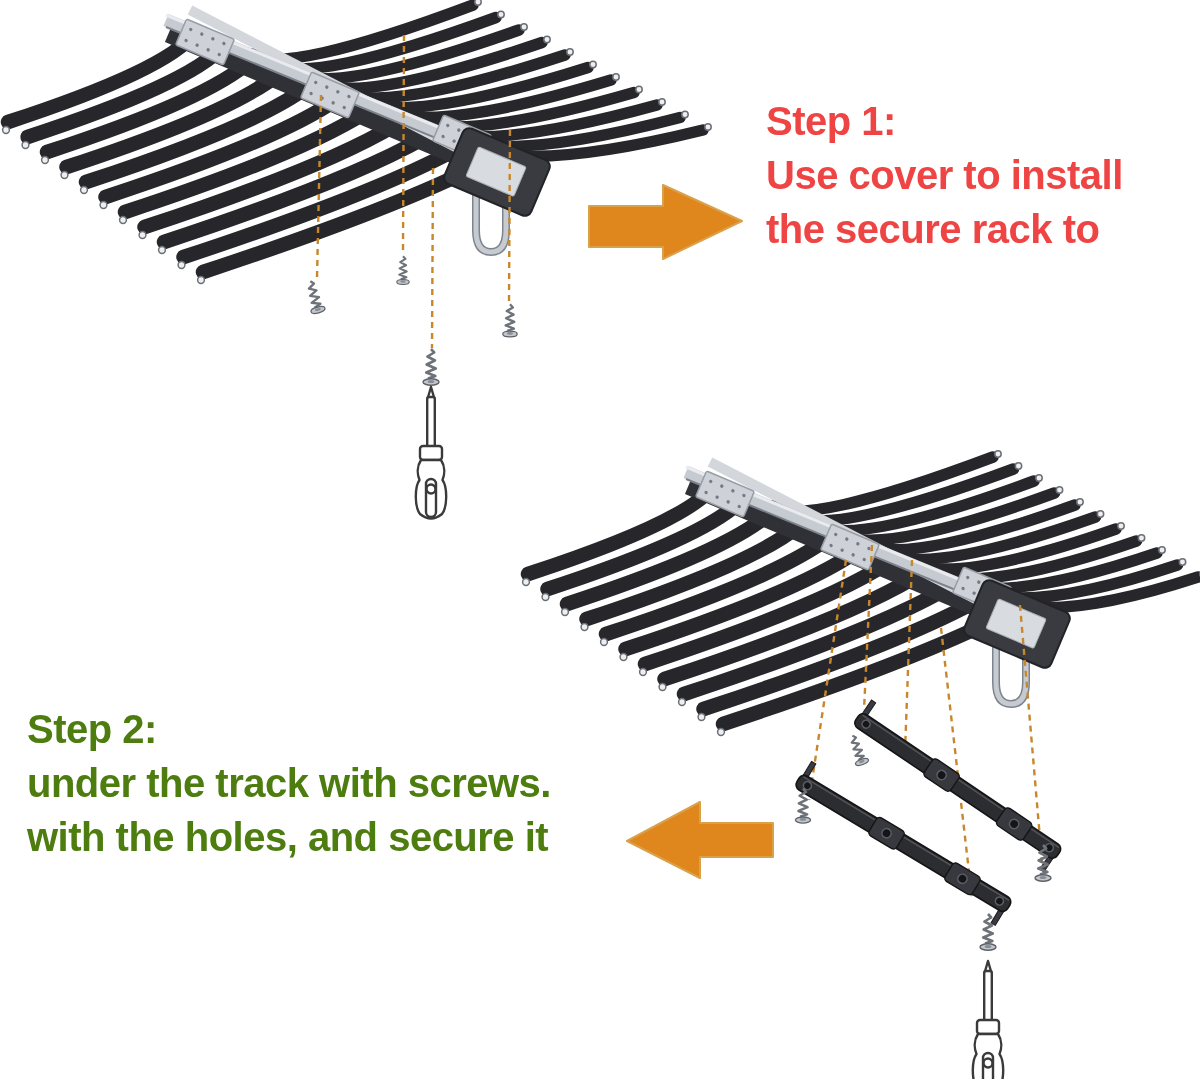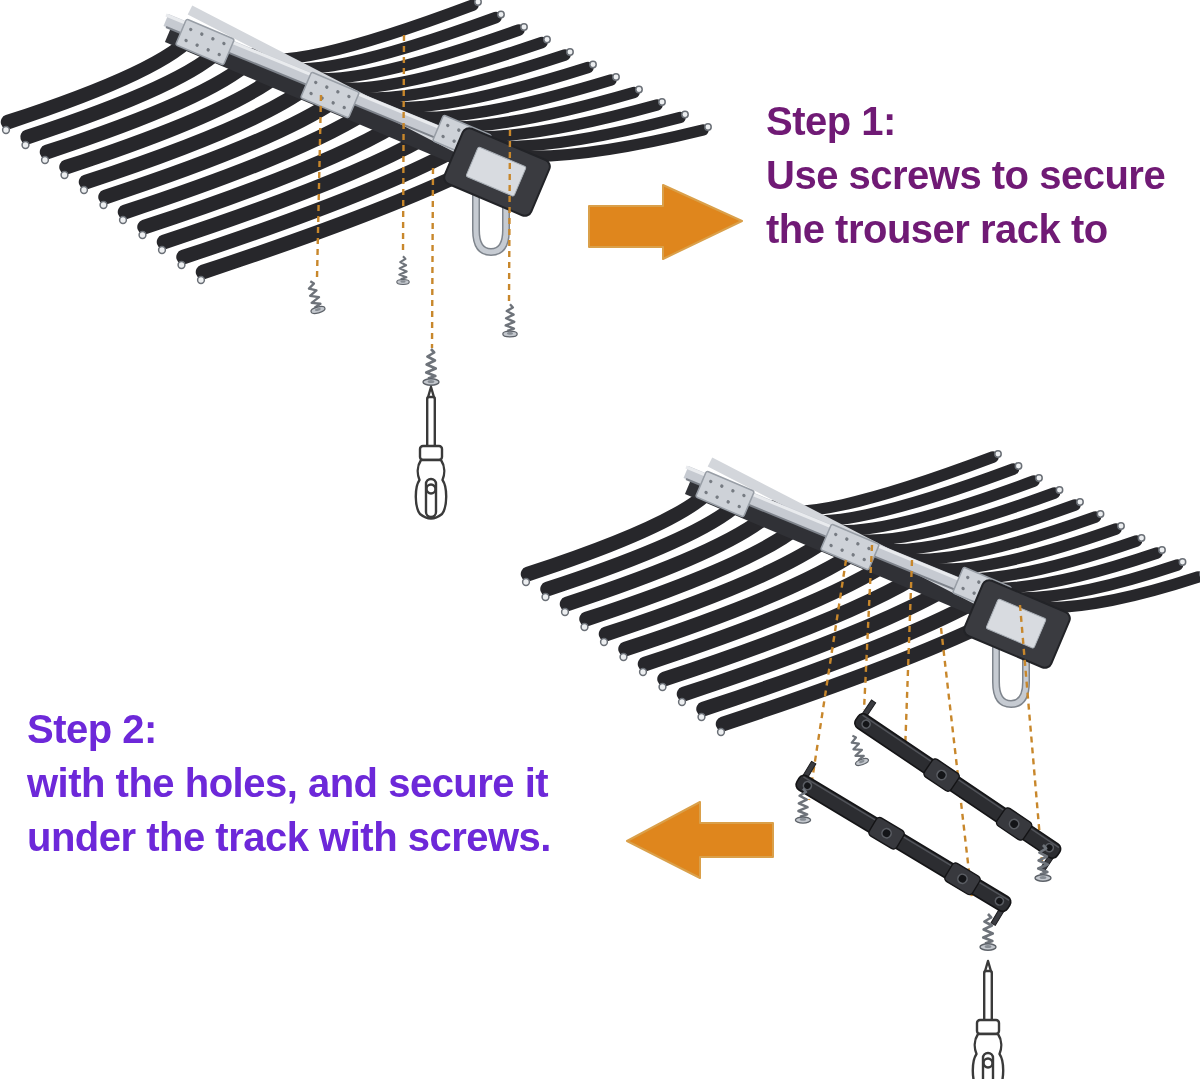--- a/index.html
+++ b/index.html
@@ -331,25 +331,25 @@
     <rect x="-3.8" y="10" width="7.6" height="50" rx="2"></rect>
     <rect x="-11" y="59" width="22" height="14" rx="3"></rect>
     <path d="M-10,73 C-14,79 -14,87 -11.5,93 C-16.5,100 -16.5,120 -11,127 Q0,136 11,127 C16.5,120 16.5,100 11.5,93 C14,87 14,79 10,73 Z"></path>
     <rect x="-5" y="92" width="10" height="38" rx="5" fill="none"></rect>
     <circle cx="0" cy="102" r="4.5" fill="none"></circle>
   </g>
       </g>
     <polygon id="arrow-left" points="773,823 700,823 700,802 627,841 700,878 700,857 773,857" fill="#df861d" stroke="#daa04a" stroke-width="2" stroke-linejoin="round"></polygon>
   </svg>
 
-  <div class="step" id="step1-block" style="color: #701a75;">
+  <div class="step" id="step1-block" style="color: #ef4444;">
     <div>Step 1:</div>
-    <div>Use screws to secure</div>
-    <div>the trouser rack to</div>
+    <div>Use cover to install</div>
+    <div>the secure rack to</div>
   </div>
 
-  <div class="step" id="step2-block" style="color: #6d28d9;">
+  <div class="step" id="step2-block" style="color: #4d7c0f;">
     <div>Step 2:</div>
+    <div>under the track with screws.</div>
     <div>with the holes, and secure it</div>
-    <div>under the track with screws.</div>
   </div>
 
 </div>
 
 </body></html>

